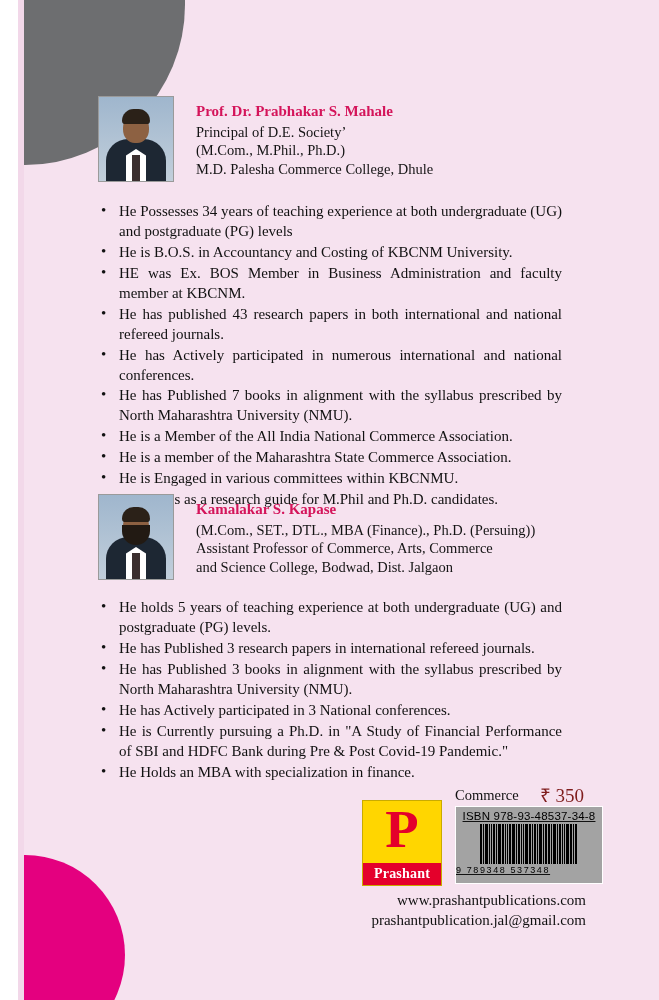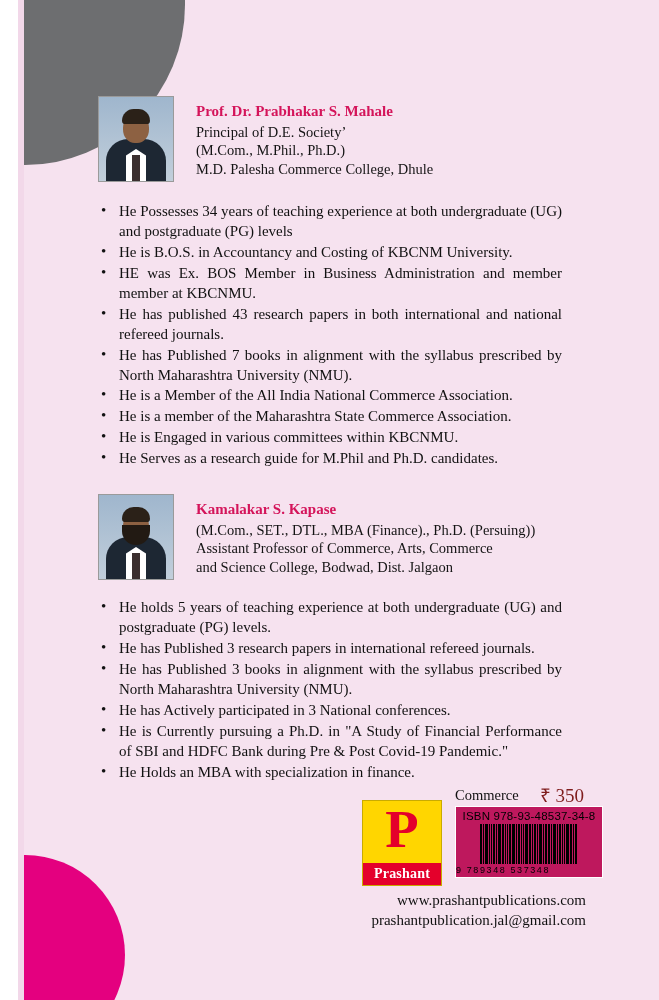--- a/index.html
+++ b/index.html
@@ -211,25 +211,26 @@
     font-size: 14.5px;
     color: #111;
   }
   .price {
     position: absolute;
     font-size: 19px;
     color: #7f1d1d;
   }
   .isbn-box {
     position: absolute;
-    background: #be185d;
+    background: #a3a3a3;
     border: 1px solid #ffffff;
     width: 146px;
-    padding: 3px 0 2px 0;
+    padding: 3px 0 8px 0;
     text-align: center;
+    text-decoration: underline;
   }
   .isbn-text {
     font-size: 11.5px;
     font-family: "Liberation Sans", sans-serif;
     letter-spacing: .2px;
     color: #000;
     margin-bottom: 2px;
   }
   .barcode {
     height: 40px;
@@ -286,22 +287,23 @@
         <div class="author-name">Prof. Dr. Prabhakar S. Mahale</div>
         <div class="author-line">Principal of D.E. Society’</div>
         <div class="author-line">(M.Com., M.Phil., Ph.D.)</div>
         <div class="author-line">M.D. Palesha Commerce College,  Dhule</div>
       </div>
     </div>
 
     <ul class="bullets" style="left:92px; top:202px; width:470px;">
       <li>He Possesses 34 years of teaching experience at both undergraduate (UG) and postgraduate (PG) levels</li>
       <li>He is B.O.S. in Accountancy and Costing of KBCNM University.</li>
-      <li>HE was Ex. BOS Member in Business Administration and member member at KBCNMU.</li>
+      <li>HE was Ex. BOS Member in Business Administration and faculty member at KBCNM.</li>
       <li>He has published 43 research papers in both international and national refereed journals.</li>
+      <li>He has Actively participated in numerous international and national conferences.</li>
       <li>He has Published 7 books in alignment with the syllabus prescribed by North Maharashtra University (NMU).</li>
       <li>He is a Member of the All India National Commerce Association.</li>
       <li>He is a member of the Maharashtra State Commerce Association.</li>
       <li>He is Engaged in various committees within KBCNMU.</li>
       <li>He Serves as a research guide for M.Phil and Ph.D. candidates.</li>
     </ul>
 
     <div class="author-block" style="left:98px; top:494px;">
       <div class="photo beardy">
         <div class="bg"></div>

